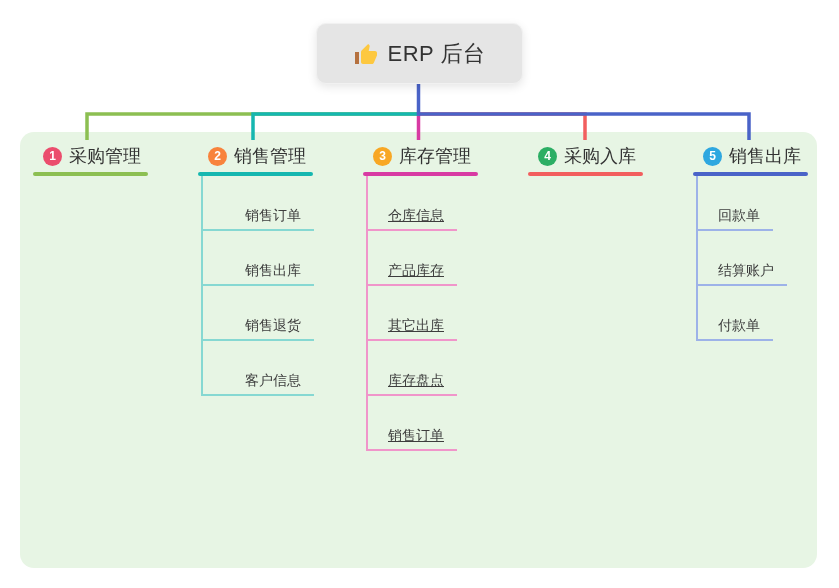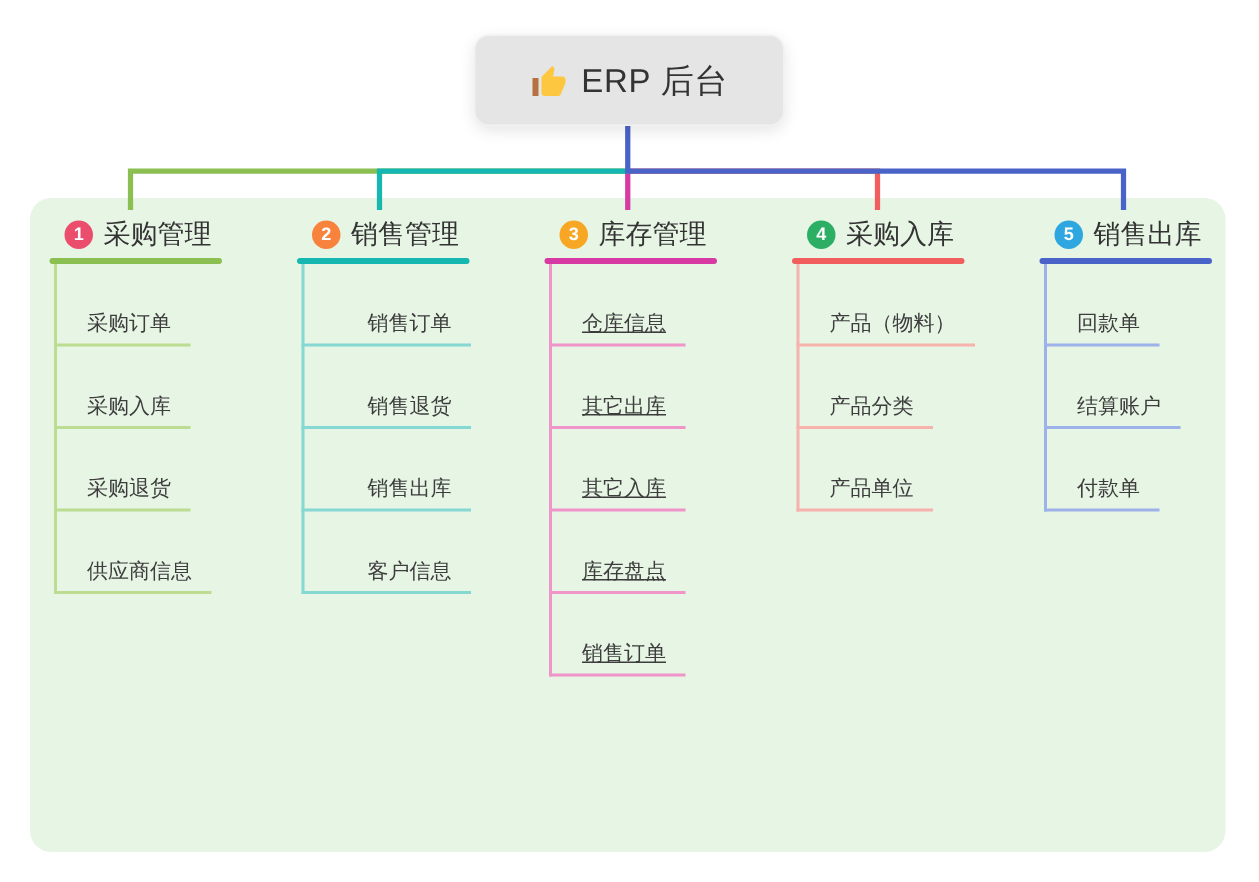--- a/index.html
+++ b/index.html
@@ -77,104 +77,77 @@
   </svg>
   <span class="root-title">ERP 后台</span>
 </div>
 
 <div class="branch branch-1">
   <div class="branch-header">
     <span class="badge">1</span>
     <span class="branch-title">采购管理</span>
   </div>
   <div class="branch-underline"></div>
-  <div class="items">
-    <div class="vline"></div>
-    <div class="item">
-        <span class="item-label">采购订单</span>
-      </div>
-    <div class="item">
-        <span class="item-label">采购入库</span>
-      </div>
-    <div class="item">
-        <span class="item-label">采购退货</span>
-      </div>
-    <div class="item">
-        <span class="item-label">供应商信息</span>
-      </div>
-  </div>
 </div>
 
 <div class="branch branch-2">
   <div class="branch-header">
     <span class="badge">2</span>
     <span class="branch-title">销售管理</span>
   </div>
   <div class="branch-underline"></div>
   <div class="items">
     <div class="vline"></div>
     <div class="item">
         <span class="item-label">销售订单</span>
       </div>
     <div class="item">
-        <span class="item-label">销售退货</span>
+        <span class="item-label">销售出库</span>
       </div>
     <div class="item">
-        <span class="item-label">销售出库</span>
+        <span class="item-label">销售退货</span>
       </div>
     <div class="item">
         <span class="item-label">客户信息</span>
       </div>
   </div>
 </div>
 
 <div class="branch branch-3">
   <div class="branch-header">
     <span class="badge">3</span>
     <span class="branch-title">库存管理</span>
   </div>
   <div class="branch-underline"></div>
   <div class="items">
     <div class="vline"></div>
     <div class="item">
         <span class="item-label">仓库信息</span>
       </div>
     <div class="item">
-        <span class="item-label">其它出库</span>
+        <span class="item-label">产品库存</span>
       </div>
     <div class="item">
-        <span class="item-label">其它入库</span>
+        <span class="item-label">其它出库</span>
       </div>
     <div class="item">
         <span class="item-label">库存盘点</span>
       </div>
     <div class="item">
         <span class="item-label">销售订单</span>
       </div>
   </div>
 </div>
 
 <div class="branch branch-4">
   <div class="branch-header">
     <span class="badge">4</span>
     <span class="branch-title">采购入库</span>
   </div>
   <div class="branch-underline"></div>
-  <div class="items">
-    <div class="vline"></div>
-    <div class="item">
-        <span class="item-label">产品（物料）</span>
-      </div>
-    <div class="item">
-        <span class="item-label">产品分类</span>
-      </div>
-    <div class="item">
-        <span class="item-label">产品单位</span>
-      </div>
-  </div>
 </div>
 
 <div class="branch branch-5">
   <div class="branch-header">
     <span class="badge">5</span>
     <span class="branch-title">销售出库</span>
   </div>
   <div class="branch-underline"></div>
   <div class="items">
     <div class="vline"></div>

